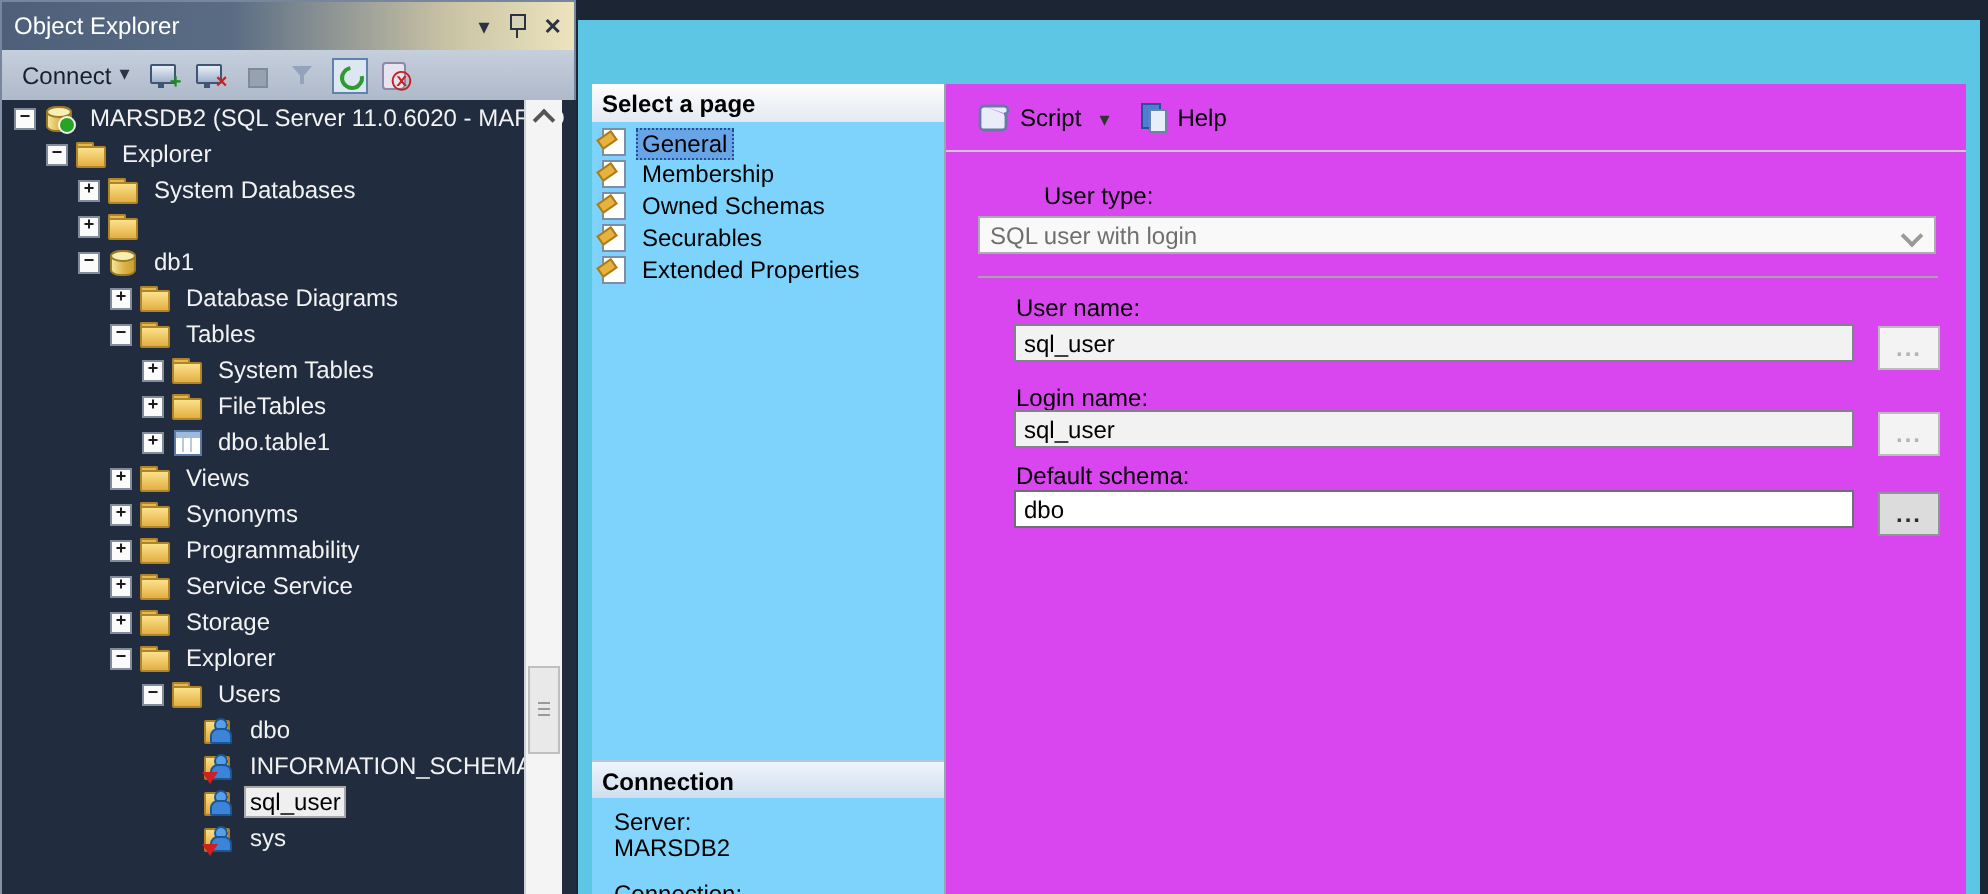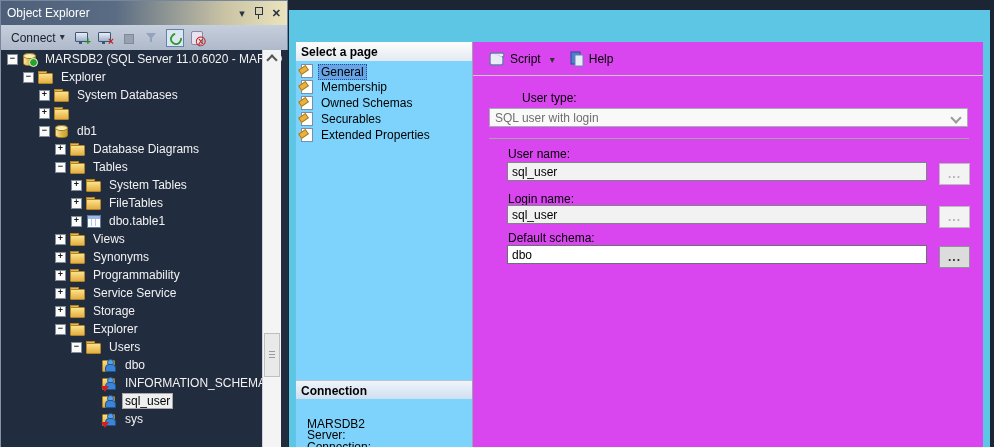--- a/index.html
+++ b/index.html
@@ -326,21 +326,21 @@
           <div class="page-item">
             <span class="pg-ic"></span>
             <span class="pg-label">Securables</span>
           </div>
           <div class="page-item">
             <span class="pg-ic"></span>
             <span class="pg-label">Extended Properties</span>
           </div>
         </div>
       <div class="conn-header">Connection</div>
-      <div class="conn-line" style="top:362px;margin-top:24px;">Server:</div>
+      <div class="conn-line" style="top:362px;">Server:</div>
       <div class="conn-line" style="top:375px;">MARSDB2</div>
       <div class="conn-line" style="top:398px;">Connection:</div>
     </div>
     <div class="content">
       <div class="c-toolbar">
         <svg class="scroll-ic" viewBox="0 0 18 16">
           <path d="M4 2 h10 a2 2 0 0 1 0 4 v0 M4 2 a2 2 0 0 0 -2 2 v8 a2 2 0 0 0 2 2 h9 a2 2 0 0 0 2 -2 v-6" fill="#e9edf7" stroke="#6b79a8" stroke-width="1.4"></path>
         </svg>
         <span>Script</span>
         <span class="tb-caret"></span>

